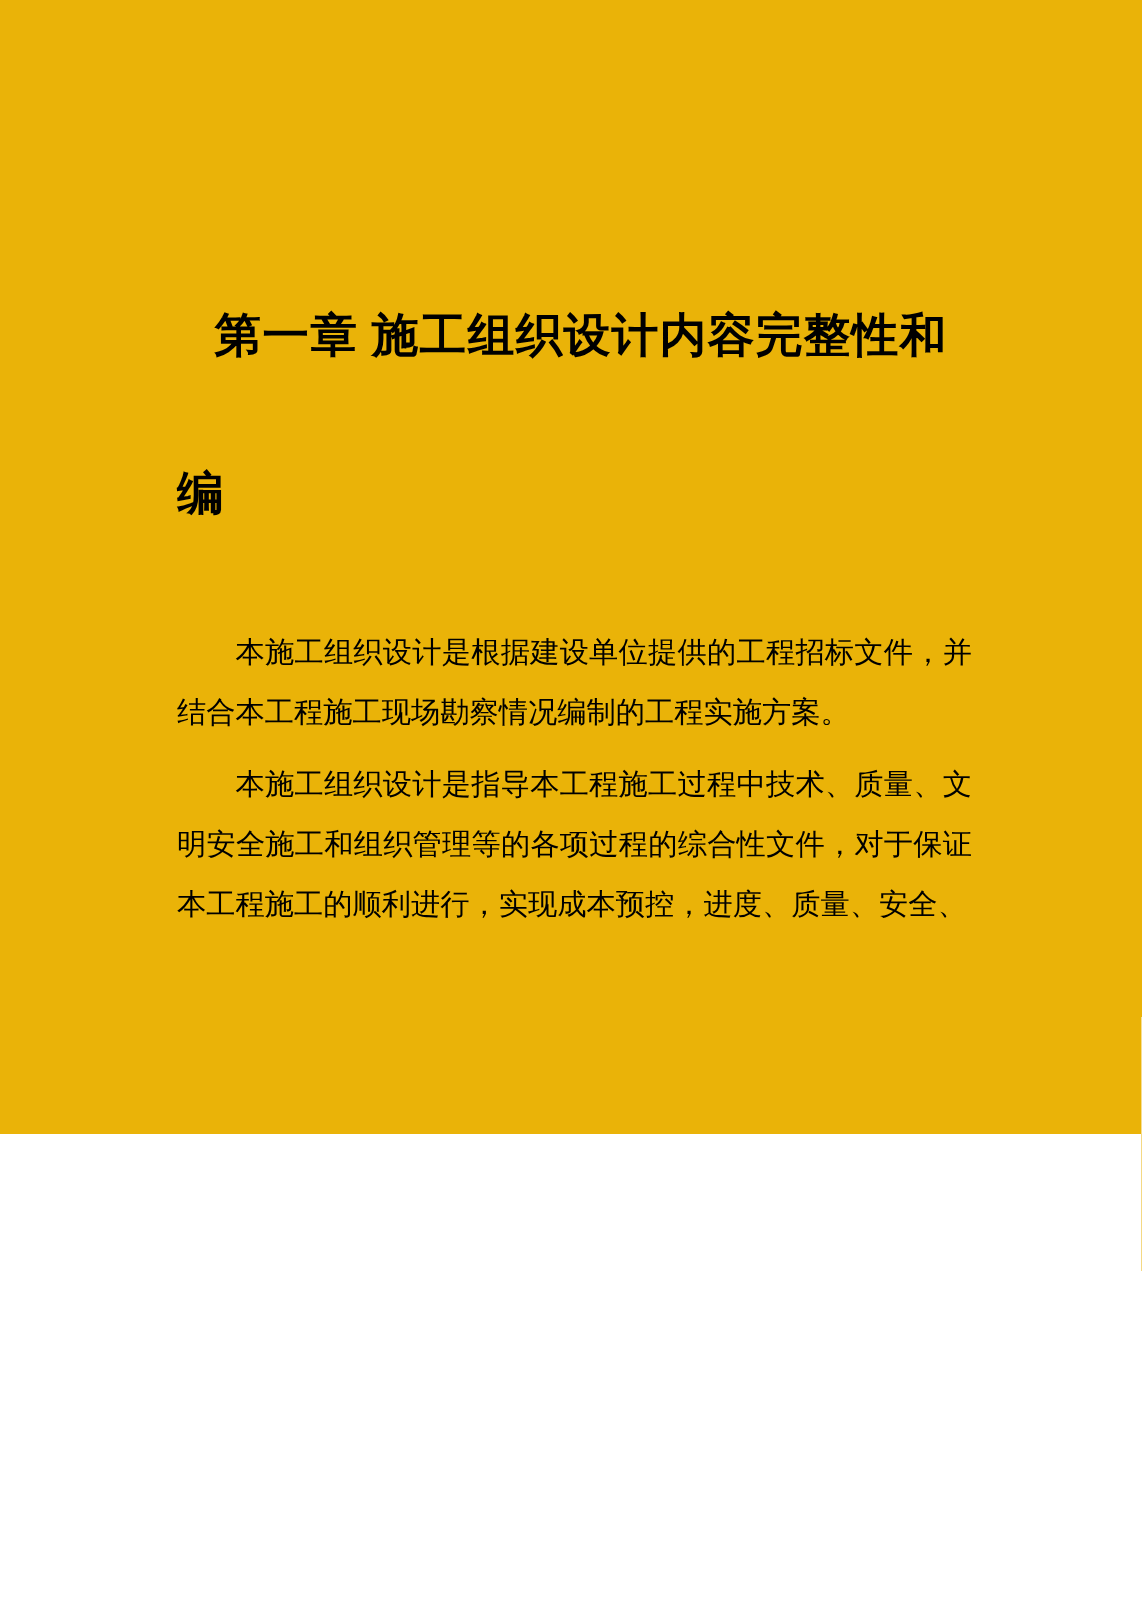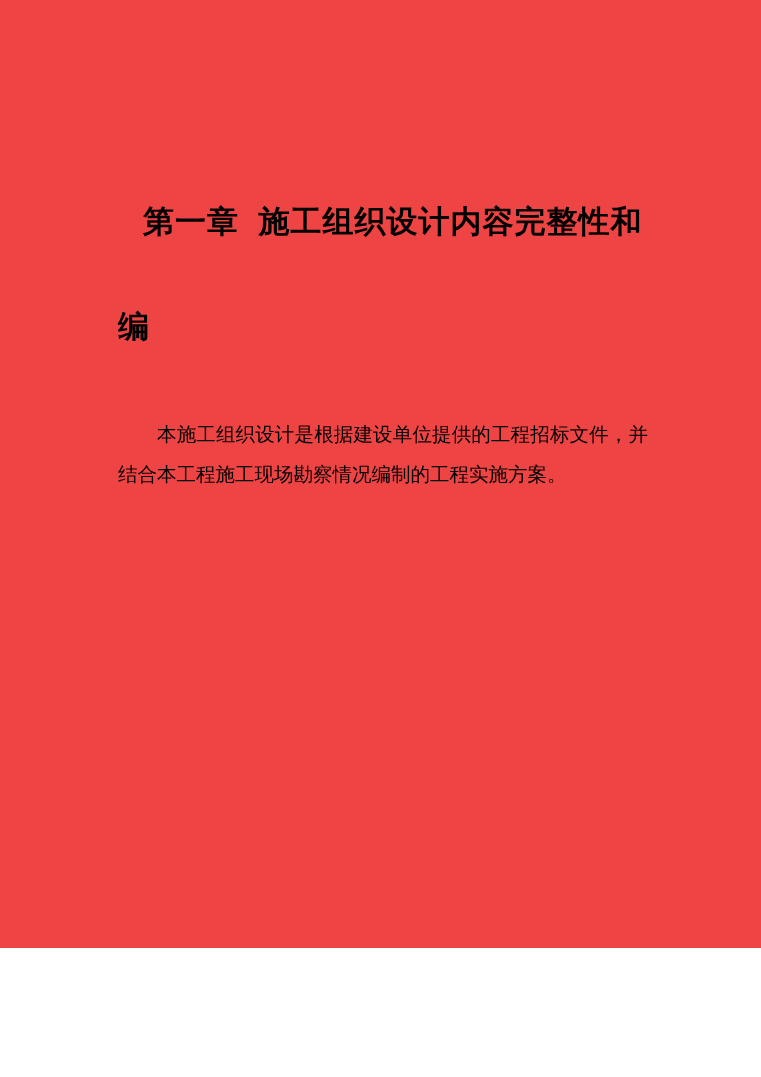--- a/index.html
+++ b/index.html
@@ -3,24 +3,24 @@
 <meta charset="utf-8">
 <style>
   html, body {
     margin: 0;
     padding: 0;
     background: #ffffff;
   }
   .page {
     position: relative;
     width: 761px;
-    height: 948px;
-    background: #ef4444;
+    height: 756px;
+    background: #eab308;
     color: #000000;
-    font-family: Liberation Mono, monospace;
+    font-family: Liberation Serif, serif;
     overflow: hidden;
   }
   .doc {
     position: absolute;
     left: 118px;
     top: 0;
     width: 530px;
   }
   .chapter-title {
     margin: 171px 0 0 0;
@@ -57,15 +57,16 @@
 </style>
 </head>
 <body>
 
 <div class="page">
   <div class="doc">
     <h1 class="chapter-title">
       <span class="t-line t-indent">第一章 施工组织设计内容完整性和编</span>
     </h1>
     <p class="para">本施工组织设计是根据建设单位提供的工程招标文件，并结合本工程施工现场勘察情况编制的工程实施方案。</p>
+    <p class="para">本施工组织设计是指导本工程施工过程中技术、质量、文明安全施工和组织管理等的各项过程的综合性文件，对于保证本工程施工的顺利进行，实现成本预控，进度、质量、安全、</p>
   </div>
   <div class="page-number">5</div>
 </div>
 
 </body></html>

